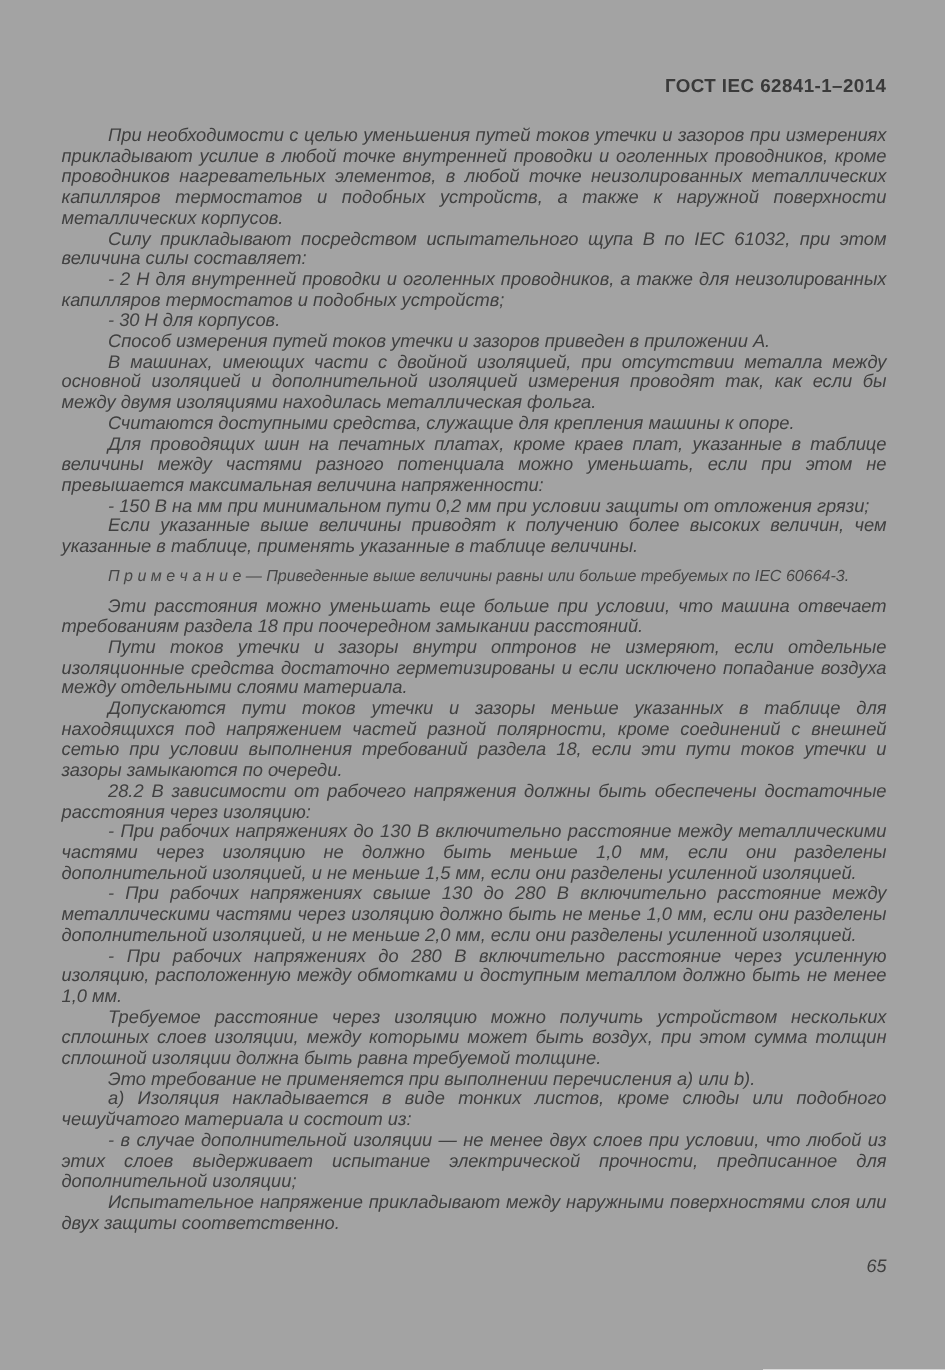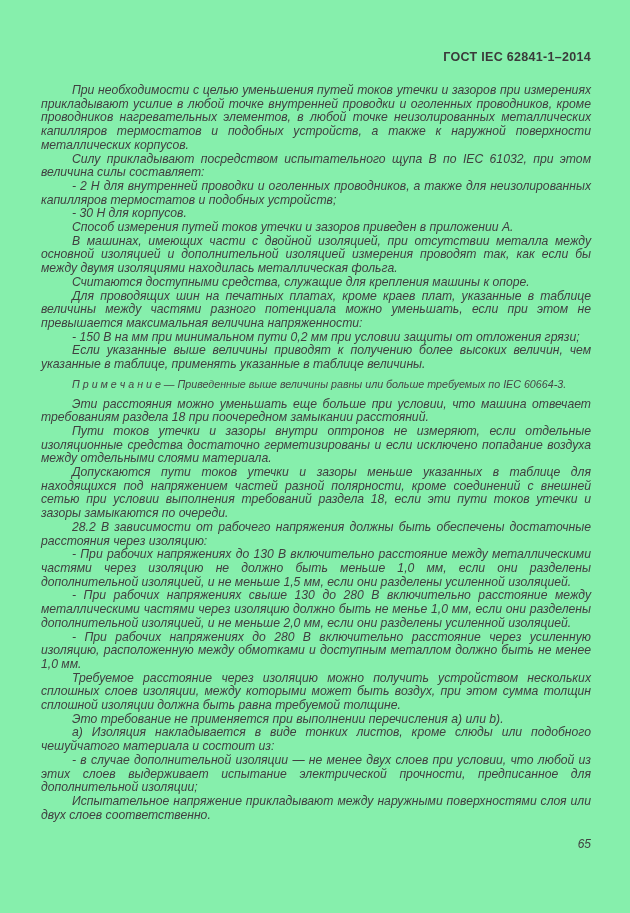--- a/index.html
+++ b/index.html
@@ -4,21 +4,21 @@
 <style>
   html, body {
     margin: 0;
     padding: 0;
     background: #ffffff;
   }
   .page {
     position: relative;
     width: 630px;
     height: 913px;
-    background: #86efac;
+    background: #a3a3a3;
     overflow: hidden;
     font-family: "Liberation Sans", sans-serif;
   }
   .page-header {
     position: absolute;
     top: 50px;
     right: 39px;
     font-size: 12.5px;
     font-weight: bold;
     color: #3a3a3a;
@@ -79,18 +79,18 @@
     <p>Пути токов утечки и зазоры внутри оптронов не измеряют, если отдельные изоляционные средства достаточно герметизированы и если исключено попадание воздуха между отдельными слоями материала.</p>
     <p>Допускаются пути токов утечки и зазоры меньше указанных в таблице для находящихся под напряжением частей разной полярности, кроме соединений с внешней сетью при условии выполнения требований раздела 18, если эти пути токов утечки и зазоры замыкаются по очереди.</p>
     <p>28.2 В зависимости от рабочего напряжения должны быть обеспечены достаточные расстояния через изоляцию:</p>
     <p>- При рабочих напряжениях до 130 В включительно расстояние между металлическими частями через изоляцию не должно быть меньше 1,0 мм, если они разделены дополнительной изоляцией, и не меньше 1,5 мм, если они разделены усиленной изоляцией.</p>
     <p>- При рабочих напряжениях свыше 130 до 280 В включительно расстояние между металлическими частями через изоляцию должно быть не менье 1,0 мм, если они разделены дополнительной изоляцией, и не меньше 2,0 мм, если они разделены усиленной изоляцией.</p>
     <p>- При рабочих напряжениях до 280 В включительно расстояние через усиленную изоляцию, расположенную между обмотками и доступным металлом должно быть не менее 1,0 мм.</p>
     <p>Требуемое расстояние через изоляцию можно получить устройством нескольких сплошных слоев изоляции, между которыми может быть воздух, при этом сумма толщин сплошной изоляции должна быть равна требуемой толщине.</p>
     <p>Это требование не применяется при выполнении перечисления a) или b).</p>
     <p>a) Изоляция накладывается в виде тонких листов, кроме слюды или подобного чешуйчатого материала и состоит из:</p>
     <p>- в случае дополнительной изоляции — не менее двух слоев при условии, что любой из этих слоев выдерживает испытание электрической прочности, предписанное для дополнительной изоляции;</p>
-    <p>Испытательное напряжение прикладывают между наружными поверхностями слоя или двух слоев соответственно.</p>
+    <p>Испытательное напряжение прикладывают между наружными поверхностями слоя или двух защиты соответственно.</p>
   </div>
 
   <div class="page-number">65</div>
 
 </div>
 
 </body></html>

